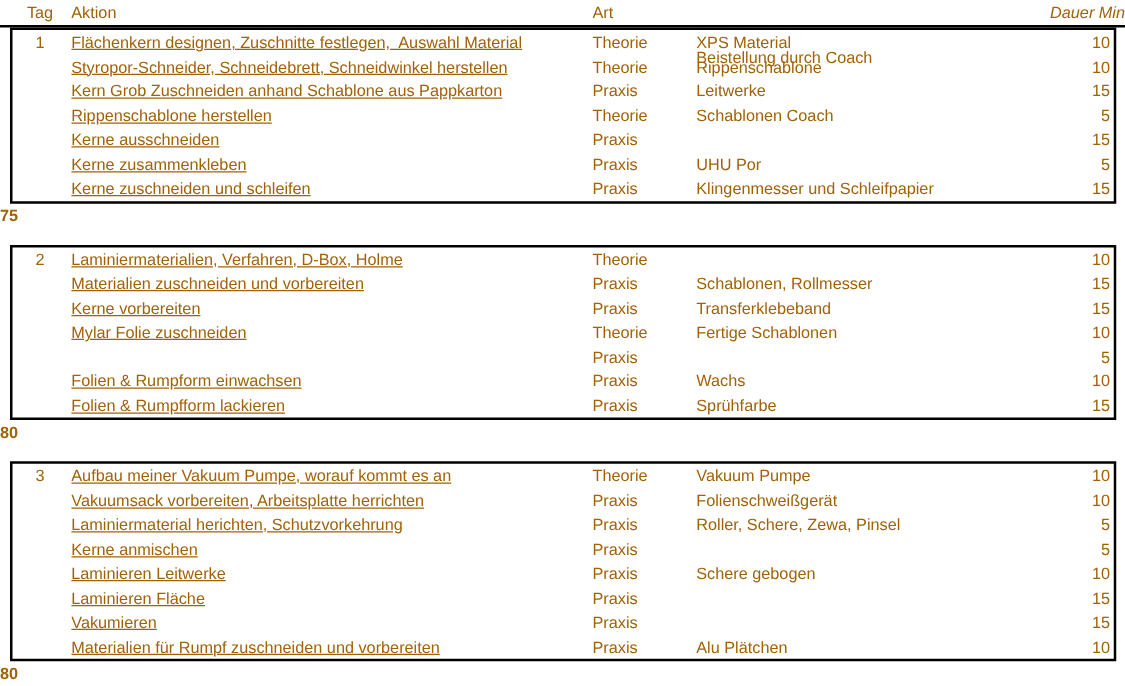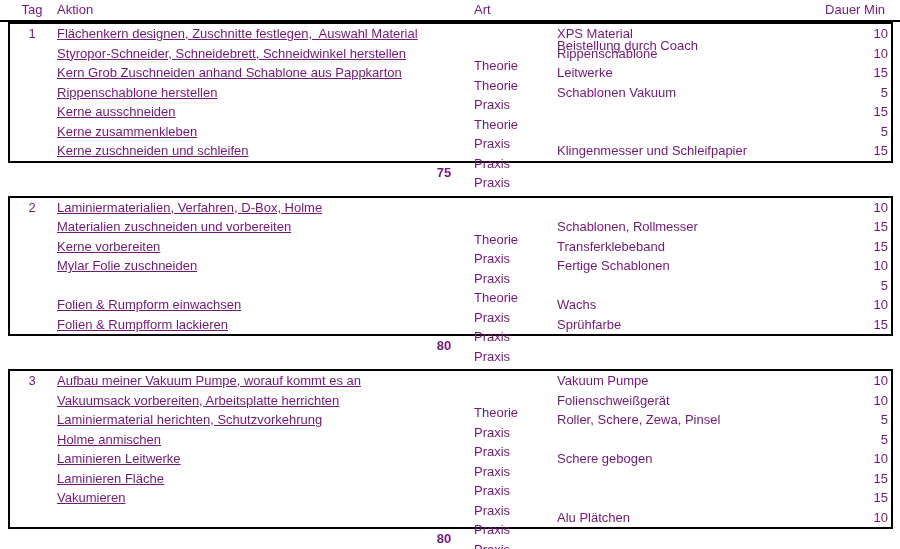--- a/index.html
+++ b/index.html
@@ -7,60 +7,60 @@
     padding: 0;
     background: #ffffff;
   }
   .sheet {
     position: relative;
     width: 900px;
     height: 549px;
     overflow: hidden;
     font-family: "Liberation Sans", sans-serif;
     font-size: 13px;
-    color: #701a75;
+    color: #a16207;
     background: #ffffff;
   }
   .header-row {
     position: relative;
     height: 20px;
     line-height: 20px;
     border-bottom: 2px solid #000000;
   }
   .h, .c {
     position: absolute;
     top: 0;
     white-space: pre;
     overflow: hidden;
   }
   .h-tag   { left: 10px;  width: 44px; text-align: center; }
   .h-aktion{ left: 57px; }
   .h-art   { left: 474px; }
   .h-beist { left: 557px; margin-top: 36px; }
-  .h-dauer { right: 15px;  text-align: right; }
+  .h-dauer { right: 0;  text-align: right; font-style: italic; }
   .block {
     margin-left: 8px;
     margin-right: 7px;
     border: 2px solid #000000;
     background: #ffffff;
   }
   .row {
     position: relative;
     height: 19.5px;
     line-height: 19.5px;
   }
   .c-tag   { left: 0;     width: 44px; text-align: center; }
   .c-aktion{ left: 47px;  width: 410px; text-decoration: underline; }
-  .c-art   { left: 464px; width: 80px; margin-top: 32px; }
+  .c-art   { left: 464px; width: 80px; }
   .c-beist { left: 547px; width: 250px; }
   .c-dauer { right: 3px;  text-align: center; }
   .total-row {
     height: 20px;
     line-height: 20px;
-    text-align: center;
+    text-align: left;
     font-weight: bold;
     padding-right: 12px;
     margin-bottom: 13px;
   }
 </style>
 </head>
 <body>
 
 <div class="sheet">
   <div class="header-row">
@@ -90,34 +90,35 @@
           <span class="c c-tag"></span>
           <span class="c c-aktion">Kern Grob Zuschneiden anhand Schablone aus Pappkarton</span>
           <span class="c c-art">Praxis</span>
           <span class="c c-beist">Leitwerke</span>
           <span class="c c-dauer">15</span>
         </div>
         <div class="row">
           <span class="c c-tag"></span>
           <span class="c c-aktion">Rippenschablone herstellen</span>
           <span class="c c-art">Theorie</span>
-          <span class="c c-beist">Schablonen Vakuum</span>
+          <span class="c c-beist">Schablonen Coach</span>
           <span class="c c-dauer">5</span>
         </div>
         <div class="row">
           <span class="c c-tag"></span>
           <span class="c c-aktion">Kerne ausschneiden</span>
           <span class="c c-art">Praxis</span>
           <span class="c c-beist"></span>
           <span class="c c-dauer">15</span>
         </div>
         <div class="row">
           <span class="c c-tag"></span>
           <span class="c c-aktion">Kerne zusammenkleben</span>
           <span class="c c-art">Praxis</span>
+          <span class="c c-beist">UHU Por</span>
           <span class="c c-dauer">5</span>
         </div>
         <div class="row">
           <span class="c c-tag"></span>
           <span class="c c-aktion">Kerne zuschneiden und schleifen</span>
           <span class="c c-art">Praxis</span>
           <span class="c c-beist">Klingenmesser und Schleifpapier</span>
           <span class="c c-dauer">15</span>
         </div>
       </div>
@@ -190,21 +191,21 @@
         </div>
         <div class="row">
           <span class="c c-tag"></span>
           <span class="c c-aktion">Laminiermaterial herichten, Schutzvorkehrung</span>
           <span class="c c-art">Praxis</span>
           <span class="c c-beist">Roller, Schere, Zewa, Pinsel</span>
           <span class="c c-dauer">5</span>
         </div>
         <div class="row">
           <span class="c c-tag"></span>
-          <span class="c c-aktion">Holme anmischen</span>
+          <span class="c c-aktion">Kerne anmischen</span>
           <span class="c c-art">Praxis</span>
           <span class="c c-beist"></span>
           <span class="c c-dauer">5</span>
         </div>
         <div class="row">
           <span class="c c-tag"></span>
           <span class="c c-aktion">Laminieren Leitwerke</span>
           <span class="c c-art">Praxis</span>
           <span class="c c-beist">Schere gebogen</span>
           <span class="c c-dauer">10</span>
@@ -218,20 +219,21 @@
         </div>
         <div class="row">
           <span class="c c-tag"></span>
           <span class="c c-aktion">Vakumieren</span>
           <span class="c c-art">Praxis</span>
           <span class="c c-beist"></span>
           <span class="c c-dauer">15</span>
         </div>
         <div class="row">
           <span class="c c-tag"></span>
+          <span class="c c-aktion">Materialien für Rumpf zuschneiden und vorbereiten</span>
           <span class="c c-art">Praxis</span>
           <span class="c c-beist">Alu Plätchen</span>
           <span class="c c-dauer">10</span>
         </div>
       </div>
       <div class="total-row"><span>80</span></div>
     </div>
 </div>
 
 </body></html>

